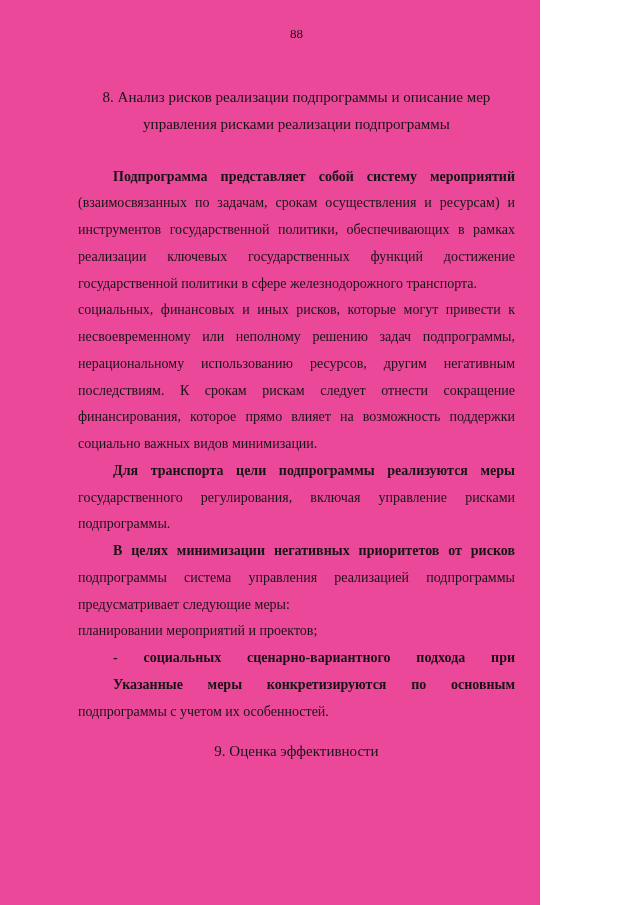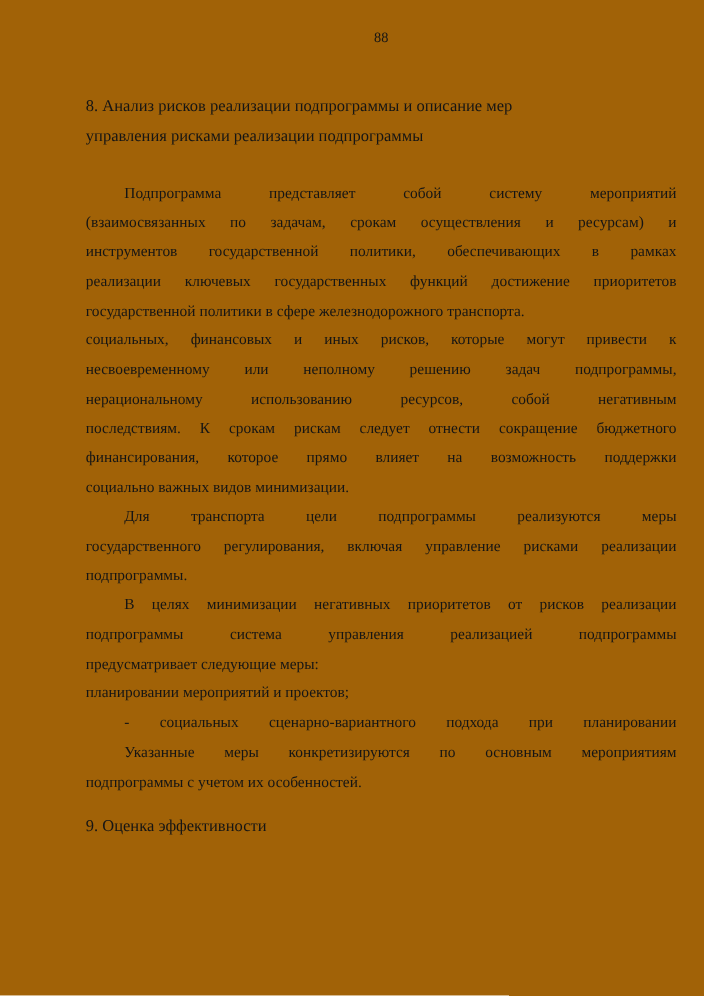--- a/index.html
+++ b/index.html
@@ -2,39 +2,39 @@
 <html><head>
 <meta charset="utf-8">
 <style>
   html, body {
     margin: 0;
     padding: 0;
     background: #ffffff;
   }
   .page {
     position: relative;
-    width: 640px;
+    width: 540px;
     height: 905px;
     box-sizing: border-box;
     padding: 0 25px 0 78px;
-    background: #a16207;
+    background: #ec4899;
     color: #151515;
     font-family: "Liberation Serif", "DejaVu Serif", serif;
     overflow: hidden;
   }
   .page-number {
     margin-top: 26px;
     font-size: 13px;
     line-height: 16px;
     text-align: center;
   }
   .section-heading {
     font-size: 15px;
     line-height: 26.75px;
-    text-align: left;
+    text-align: center;
     font-weight: normal;
   }
   .section-heading.first {
     margin-top: 42px;
   }
   .section-heading.second {
     margin-top: 13px;
   }
   .body-text {
     margin-top: 26px;
@@ -42,20 +42,21 @@
     line-height: 26.75px;
   }
   .line {
     text-align: justify;
     text-align-last: justify;
     height: 26.75px;
     overflow: hidden;
   }
   .line.first {
     text-indent: 35px;
+    font-weight: bold;
   }
   .line.last {
     text-align-last: left;
   }
 </style>
 </head>
 <body>
 
 <div class="page">
 
@@ -67,21 +68,21 @@
   </div>
 
   <div class="body-text">
       <div class="line first">Подпрограмма представляет собой систему мероприятий</div>
       <div class="line">(взаимосвязанных по задачам, срокам осуществления и ресурсам) и</div>
       <div class="line">инструментов государственной политики, обеспечивающих в рамках</div>
       <div class="line">реализации ключевых государственных функций достижение приоритетов</div>
       <div class="line last">государственной политики в сфере железнодорожного транспорта.</div>
       <div class="line">социальных, финансовых и иных рисков, которые могут привести к</div>
       <div class="line">несвоевременному или неполному решению задач подпрограммы,</div>
-      <div class="line">нерациональному использованию ресурсов, собой негативным</div>
+      <div class="line">нерациональному использованию ресурсов, другим негативным</div>
       <div class="line">последствиям. К срокам рискам следует отнести сокращение бюджетного</div>
       <div class="line">финансирования, которое прямо влияет на возможность поддержки</div>
       <div class="line last">социально важных видов минимизации.</div>
       <div class="line first">Для транспорта цели подпрограммы реализуются меры</div>
       <div class="line">государственного регулирования, включая управление рисками реализации</div>
       <div class="line last">подпрограммы.</div>
       <div class="line first">В целях минимизации негативных приоритетов от рисков реализации</div>
       <div class="line">подпрограммы система управления реализацией подпрограммы</div>
       <div class="line last">предусматривает следующие меры:</div>
       <div class="line last">планировании мероприятий и проектов;</div>

